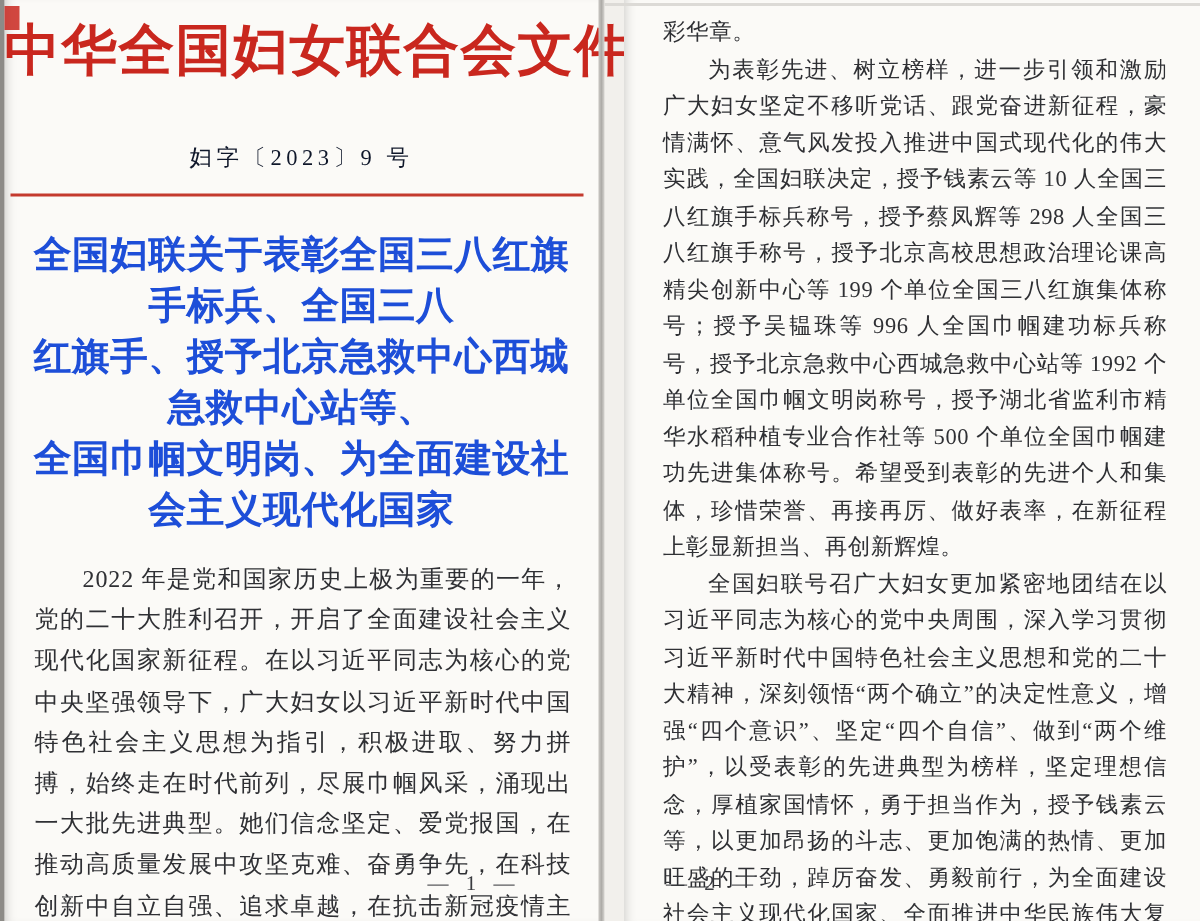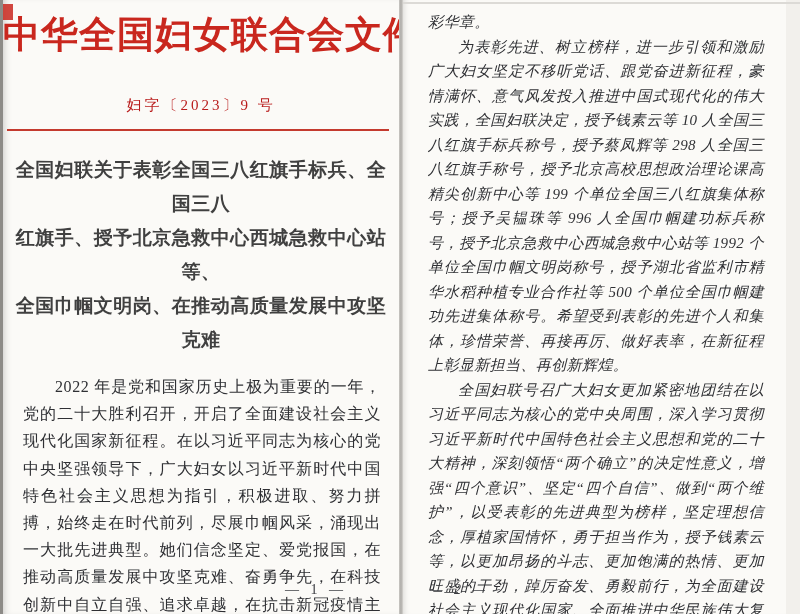--- a/index.html
+++ b/index.html
@@ -22,24 +22,23 @@
     top: 0;
     height: 614px;
     background: #fbfaf7;
   }
   .page-left {
     left: 3px;
     width: 396px;
     box-shadow: inset 6px 0 8px -6px rgba(0,0,0,0.25);
   }
   .page-right {
-    left: 402px;
+    left: 416px;
     width: 384px;
     box-shadow: inset 7px 0 7px -6px rgba(0,0,0,0.18);
-    font-style: italic;
   }
   .left-scan-edge {
     position: absolute;
     left: 0; top: 0;
     width: 3px; height: 614px;
     background: #8d8b87;
   }
   .page-seam {
     position: absolute;
     left: 399px; top: 0;
@@ -68,36 +67,36 @@
     letter-spacing: 1px;
     color: #c9271e;
     line-height: 46px;
     white-space: nowrap;
   }
   .doc-number {
     margin-top: 38px;
     text-align: center;
     font-size: 15px;
     letter-spacing: 3px;
-    color: #b91c1c;
+    color: #0f172a;
   }
   .red-rule {
     margin: 14px 10px 0 4px;
     height: 2px;
     background: #c43a2e;
   }
   .doc-title {
     margin-top: 22px;
     padding: 0 8px;
     text-align: center;
     font-family: "Liberation Sans", sans-serif;
-    font-size: 19px;
+    font-size: 25px;
     font-weight: 700;
     line-height: 34px;
-    color: #404040;
+    color: #1d4ed8;
     letter-spacing: .5px;
   }
   .body-text {
     text-align: justify;
     color: #2f3034;
   }
   .page-left .body-text {
     margin: 16px 18px 0 20px;
     font-size: 16px;
     line-height: 27.2px;
@@ -133,21 +132,21 @@
   <div class="page page-left">
     <div class="letterhead">中华全国妇女联合会文件</div>
 
     <div class="doc-number">妇字〔2023〕9 号</div>
 
     <div class="red-rule"></div>
 
     <div class="doc-title">
       <div>全国妇联关于表彰全国三八红旗手标兵、全国三八</div>
       <div>红旗手、授予北京急救中心西城急救中心站等、</div>
-      <div>全国巾帼文明岗、在推动高质量发展中攻坚克难</div>
+      <div>全国巾帼文明岗、为全面建设社会主义现代化国家</div>
     </div>
 
     <div class="body-text indent">2022 年是党和国家历史上极为重要的一年，党的二十大胜利召开，开启了全面建设社会主义现代化国家新征程。在以习近平同志为核心的党中央坚强领导下，广大妇女以习近平新时代中国特色社会主义思想为指引，积极进取、努力拼搏，始终走在时代前列，尽展巾帼风采，涌现出一大批先进典型。她们信念坚定、爱党报国，在推动高质量发展中攻坚克难、奋勇争先，在科技创新中自立自强、追求卓越，在抗击新冠疫情主战场坚守岗位、敬业奉献，在乡村振兴第一线扎根奋斗、绽放芳华，在各行各业勇立潮头、创新创优，争做伟大事业的建设者、文明风尚的倡导者、敢于追梦的奋斗者，以实际行动书写了“巾帼心向党 奋进新征程”的精</div>
 
     <div class="pagenum pagenum-1">— 1 —</div>
   </div>
 
   <div class="page page-right">
     <div class="body-text">
       <p>彩华章。</p>

